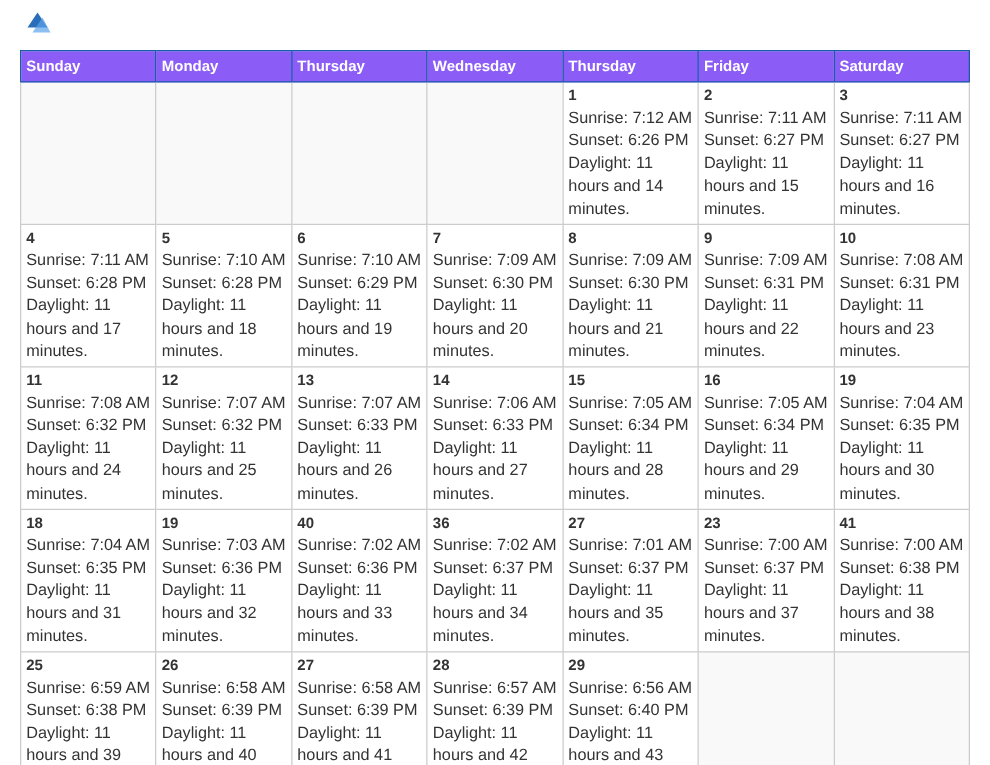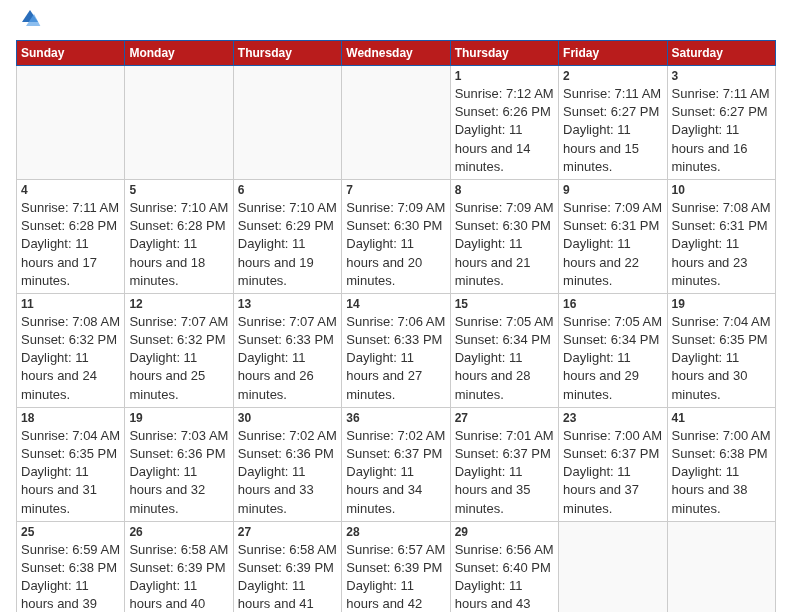--- a/index.html
+++ b/index.html
@@ -61,21 +61,21 @@
       color: #555;
     }
     .calendar {
       flex: 1;
       border: 1px solid #ccc;
       border-collapse: collapse;
       width: 100%;
       table-layout: fixed;
     }
     .calendar th {
-      background-color: #b91c1c;
+      background-color: #8b5cf6;
       color: #fff;
       font-size: 12px;
       font-weight: bold;
       padding: 5px 4px;
       text-align: left;
       border: 1px solid #1a5aab;
     }
     .calendar td {
       border: 1px solid #ccc;
       vertical-align: top;
@@ -218,21 +218,21 @@
         <tr>
           <td>
             <span class="day-number">18</span>
             <div class="day-info">Sunrise: 7:04 AM<br>Sunset: 6:35 PM<br>Daylight: 11 hours and 31 minutes.</div>
           </td>
           <td>
             <span class="day-number">19</span>
             <div class="day-info">Sunrise: 7:03 AM<br>Sunset: 6:36 PM<br>Daylight: 11 hours and 32 minutes.</div>
           </td>
           <td>
-            <span class="day-number">30</span>
+            <span class="day-number">40</span>
             <div class="day-info">Sunrise: 7:02 AM<br>Sunset: 6:36 PM<br>Daylight: 11 hours and 33 minutes.</div>
           </td>
           <td>
             <span class="day-number">36</span>
             <div class="day-info">Sunrise: 7:02 AM<br>Sunset: 6:37 PM<br>Daylight: 11 hours and 34 minutes.</div>
           </td>
           <td>
             <span class="day-number">27</span>
             <div class="day-info">Sunrise: 7:01 AM<br>Sunset: 6:37 PM<br>Daylight: 11 hours and 35 minutes.</div>
           </td>

